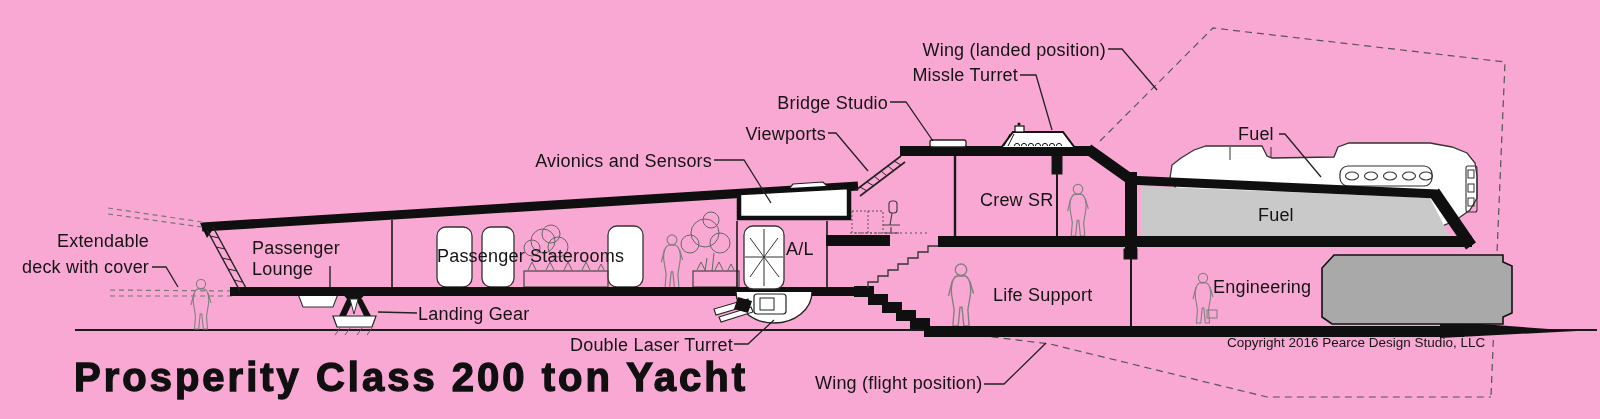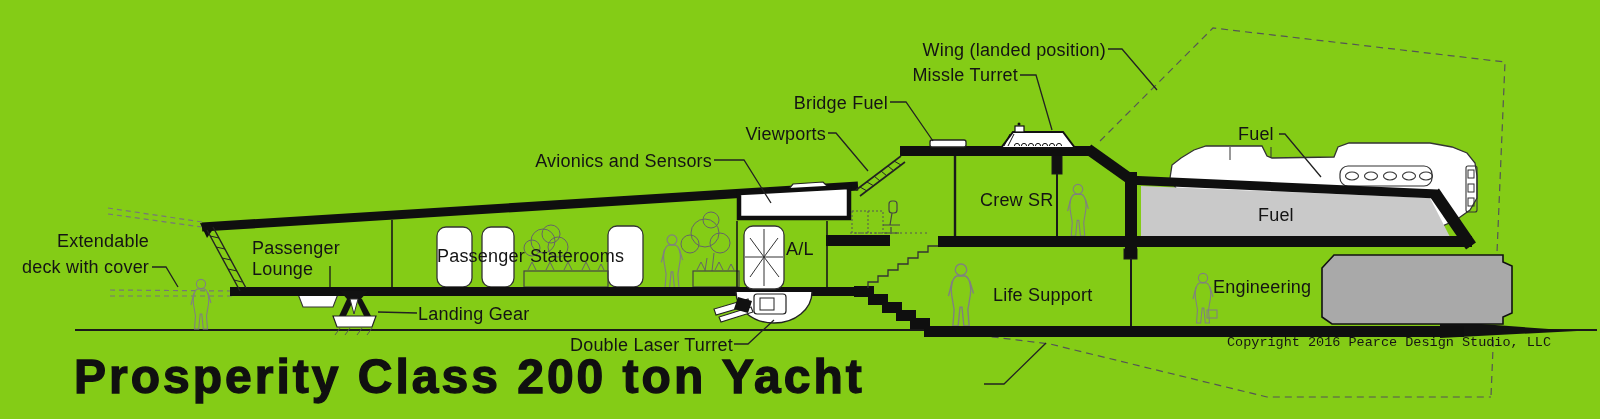--- a/index.html
+++ b/index.html
@@ -1,35 +1,35 @@
 <!DOCTYPE html>
 <html><head>
 <meta charset="utf-8">
 <style>
   html,body{margin:0;padding:0;background:#fff;}
   .stage{
-    position:relative;width:1600px;height:419px;background:#84cc16;
+    position:relative;width:1600px;height:419px;background:#f9a8d4;
     font-family:"Liberation Sans",sans-serif;color:#141414;overflow:hidden;
   }
   .stage svg{position:absolute;left:0;top:0;}
   .lbl{
     position:absolute;font-size:18px;line-height:21px;color:#141414;
     white-space:nowrap;letter-spacing:0.2px;text-align:right;
   }
   .lbl.right{text-align:right;}
   .lbl.center{text-align:left;}
   .lbl .line{display:block;}
   .title{
-    position:absolute;left:74px;top:356px;font-size:48px;line-height:42px;
+    position:absolute;left:74px;top:356px;font-size:40px;line-height:42px;
     font-weight:bold;letter-spacing:3px;color:#101010;
     -webkit-text-stroke:1.3px #101010;white-space:nowrap;
   }
   .copyright{
     position:absolute;left:1227px;top:335px;width:270px;text-align:left;
-    font-size:13.5px;line-height:16px;color:#141414;white-space:nowrap;font-family:Liberation Mono, monospace;
+    font-size:13.5px;line-height:16px;color:#141414;white-space:nowrap;
   }
 </style>
 </head>
 <body>
 
 <div class="stage">
 
   <svg width="1600" height="419" viewBox="0 0 1600 419">
 
     <line x1="75" y1="330" x2="1597" y2="330" stroke="#1a1a1a" stroke-width="1.8"></line>
@@ -233,21 +233,21 @@
       <path d="M1108,49 h14 L1157,90"></path>
       <path d="M1279,134 h6 L1321,177"></path>
       <path d="M417,313 L378,312"></path>
       <path d="M734,344 h14 L774,320"></path>
       <path d="M984,384 h20 L1046,343"></path>
     </g>
   </svg>
 
   <div class="lbl right" style="left:850px;top:40px;width:256px">Wing (landed position)</div>
   <div class="lbl right" style="left:852px;top:65px;width:166px">Missle Turret</div>
-  <div class="lbl right" style="left:742px;top:93px;width:146px">Bridge Fuel</div>
+  <div class="lbl right" style="left:742px;top:93px;width:146px">Bridge Studio</div>
   <div class="lbl right" style="left:710px;top:124px;width:116px">Viewports</div>
   <div class="lbl right" style="left:520px;top:151px;width:192px">Avionics and Sensors</div>
   <div class="lbl" style="left:1238px;top:124px">Fuel</div>
   <div class="lbl" style="left:980px;top:190px">Crew SR</div>
   <div class="lbl" style="left:1258px;top:205px">Fuel</div>
 
   <div class="lbl" style="left:22px;top:231px">
     <span class="line">Extendable</span>
     <span class="line" style="margin-top:5px">deck with cover</span>
   </div>
@@ -258,16 +258,17 @@
   </div>
 
   <div class="lbl" style="left:437px;top:246px">Passenger Staterooms</div>
   <div class="lbl" style="left:786px;top:239px">A/L</div>
   <div class="lbl" style="left:993px;top:285px">Life Support</div>
   <div class="lbl" style="left:1213px;top:277px">Engineering</div>
 
 
   <div class="lbl" style="left:418px;top:304px">Landing Gear</div>
   <div class="lbl" style="left:570px;top:335px">Double Laser Turret</div>
+  <div class="lbl" style="left:815px;top:373px">Wing (flight position)</div>
 
   <div class="copyright">Copyright 2016 Pearce Design Studio, LLC</div>
   <div class="title">Prosperity Class 200 ton Yacht</div>
 </div>
 
 </body></html>

